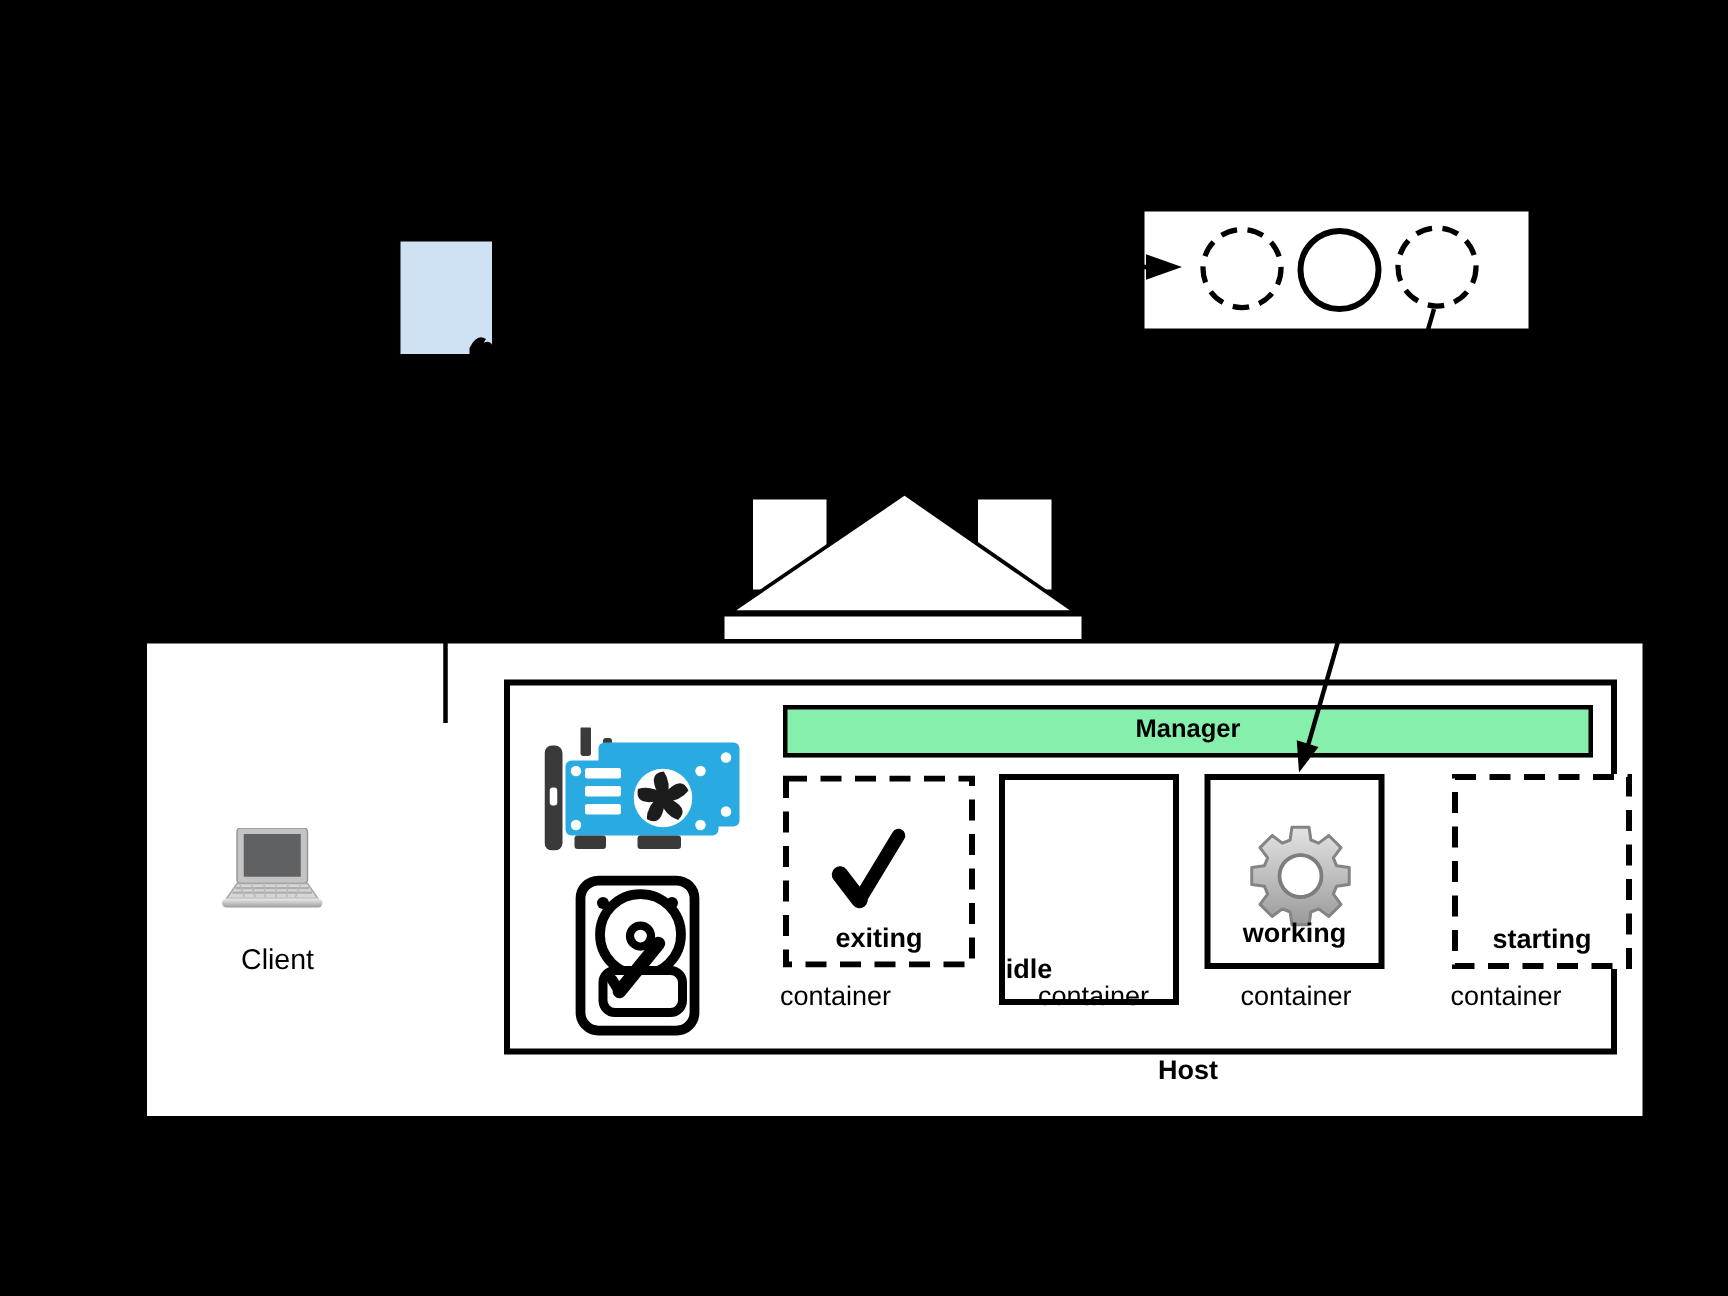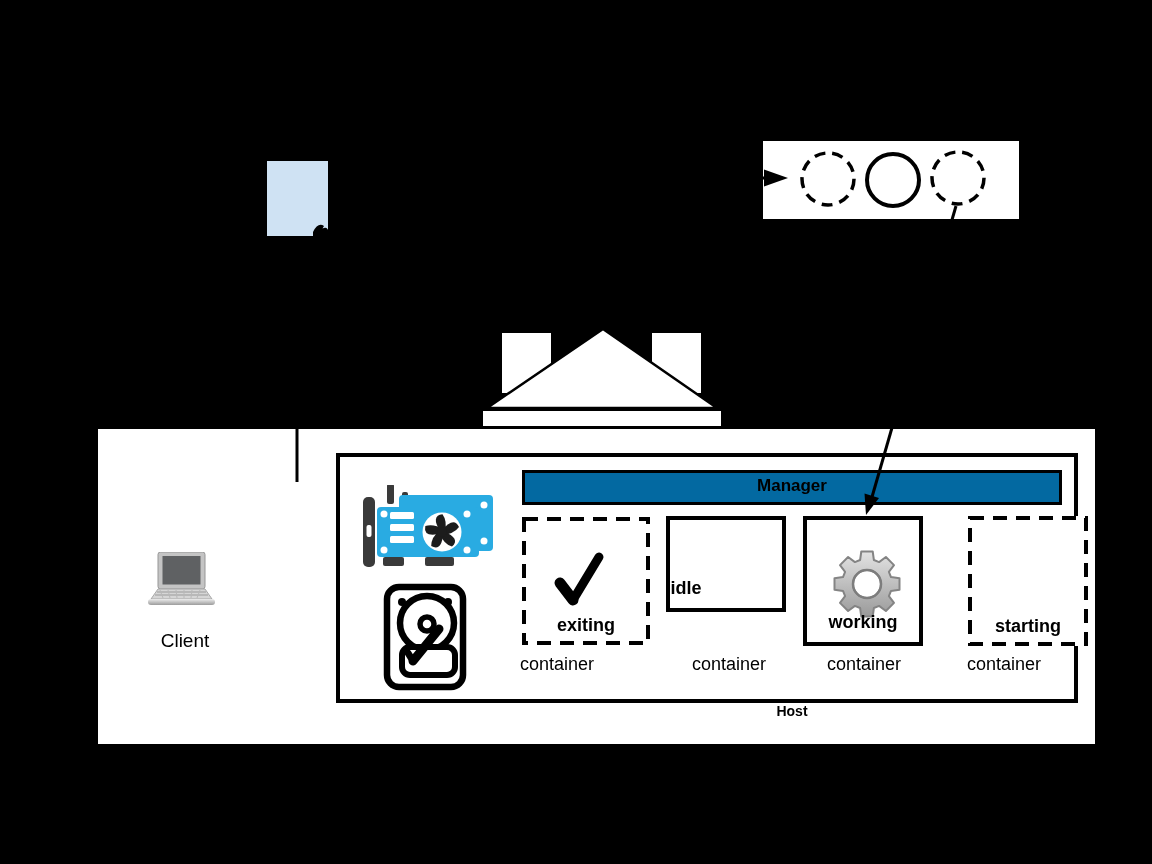--- a/index.html
+++ b/index.html
@@ -109,36 +109,36 @@
     <rect x="4" y="4" width="76" height="100" rx="12" fill="#fff" stroke="#000" stroke-width="6.5"></rect>
     <circle cx="19" cy="19" r="4" fill="#000"></circle>
       <circle cx="65" cy="19" r="4" fill="#000"></circle>
     <circle cx="44" cy="40" r="27" fill="#fff" stroke="#000" stroke-width="6.5"></circle>
     <rect x="19" y="64" width="53" height="28" rx="8" fill="#fff" stroke="#000" stroke-width="6"></rect>
     <circle cx="44" cy="41" r="7" fill="#fff" stroke="#000" stroke-width="5.5"></circle>
     <line x1="56" y1="46" x2="30" y2="78" stroke="#000" stroke-width="9" stroke-linecap="round"></line>
     <line x1="30" y1="78" x2="25" y2="70" stroke="#000" stroke-width="7" stroke-linecap="round"></line>
   </svg>
 
-  <div class="abs" style="left:522px;top:470px;width:540px;height:35px;border:3px solid #000;box-sizing:border-box;background:#0369a1;">
+  <div class="abs" style="left:522px;top:470px;width:540px;height:35px;border:3px solid #000;box-sizing:border-box;background:#86efac;">
     <div class="lbl bold center" style="left:0;right:0;top:3px;font-size:17px;">Manager</div>
   </div>
 
   <div class="container-box" style="left:522px;top:517px;width:128px;height:128px;">
     <svg class="abs" style="left:0;top:0" width="128" height="128" viewBox="0 0 128 128">
       <rect x="2" y="2" width="124" height="124" fill="none" stroke="#000" stroke-width="4" stroke-dasharray="14 9"></rect>
       <g>
         <line x1="38" y1="66" x2="51" y2="83" stroke="#000" stroke-width="11" stroke-linecap="round"></line>
         <line x1="51" y1="83" x2="77" y2="40" stroke="#000" stroke-width="9" stroke-linecap="round"></line>
       </g>
     </svg>
     <span class="state-label">exiting</span>
   </div>
 
-  <div class="container-box solid" style="left:666px;top:516px;width:120px;height:96px;">
+  <div class="container-box solid" style="left:666px;top:516px;width:120px;height:154px;">
     <span class="state-label" style="left:-44px;right:auto;width:120px;">idle</span>
   </div>
 
   <div class="container-box solid" style="left:803px;top:516px;width:120px;height:130px;">
     <svg class="abs" style="left:24px;top:28px" width="72" height="72" viewBox="0 0 72 72">
       <defs>
         <linearGradient id="gearg" x1="0" y1="0" x2="0" y2="1">
           <stop offset="0" stop-color="#e3e3e3"></stop>
             <stop offset="1" stop-color="#9a9a9a"></stop>
         </linearGradient>
@@ -155,21 +155,21 @@
       <rect x="2" y="2" width="116" height="126" fill="none" stroke="#000" stroke-width="4" stroke-dasharray="14 9"></rect>
     </svg>
     <span class="state-label">starting</span>
   </div>
 
   <span class="type-label" style="left:557px;">container</span>
   <span class="type-label" style="left:729px;">container</span>
   <span class="type-label" style="left:864px;">container</span>
   <span class="type-label" style="left:1004px;">container</span>
 
-  <div class="lbl bold center" style="left:742px;top:703px;width:100px;font-size:14px;">Host</div>
+  <div class="lbl bold center" style="left:742px;top:703px;width:100px;font-size:18px;">Host</div>
 
   <svg id="overlay" width="1152" height="864" viewBox="0 0 1152 864">
     <line x1="297" y1="236" x2="297" y2="482" stroke="#000" stroke-width="3"></line>
     <line x1="330" y1="178" x2="766" y2="178" stroke="#000" stroke-width="3"></line>
     <line x1="956" y1="206" x2="872" y2="497" stroke="#000" stroke-width="3"></line>
     <polygon points="866,515 864.5,493.5 879,498" fill="#000"></polygon>
   </svg>
 
 </div>
 

